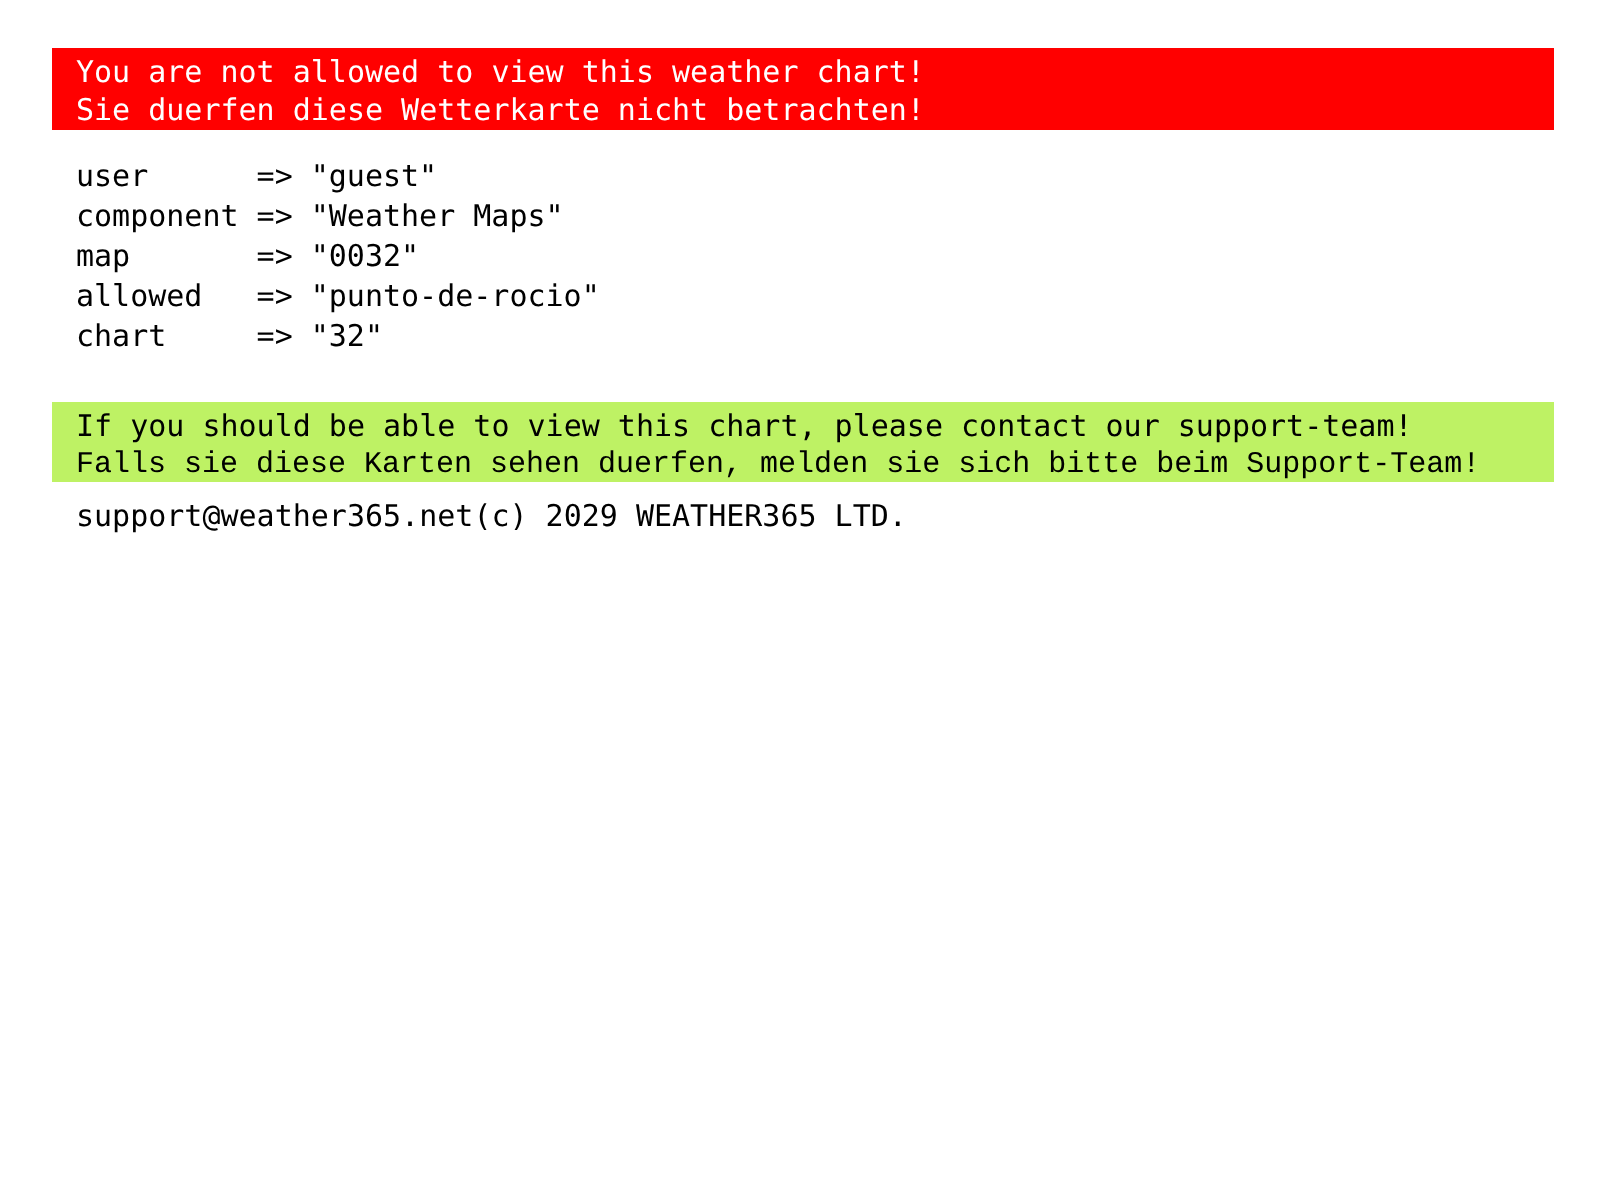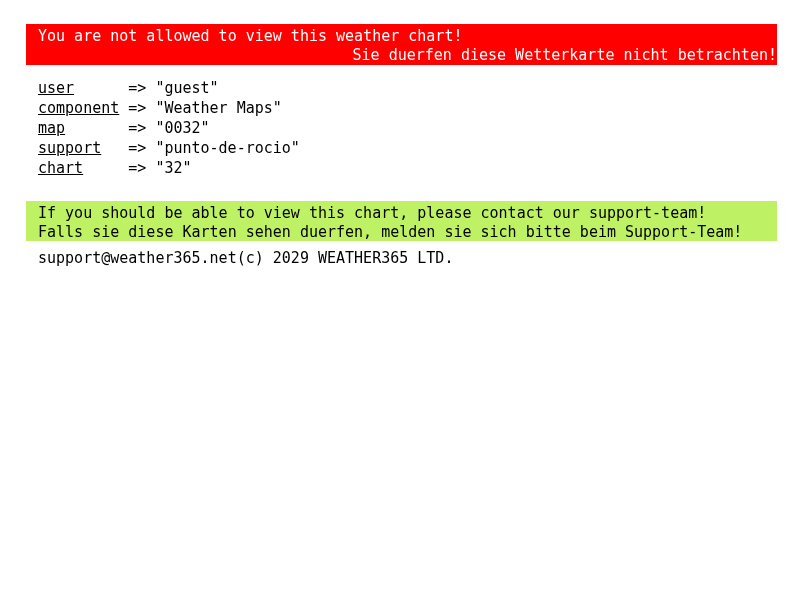--- a/index.html
+++ b/index.html
@@ -36,48 +36,47 @@
   .details {
     position: absolute;
     left: 38px;
     top: 78px;
     line-height: 20px;
     white-space: nowrap;
   }
   .detail-key {
     display: inline-block;
     width: 10ch;
-    text-decoration: underline;
   }
   .detail-arrow {
     margin-right: 1ch;
   }
   .footer {
     position: absolute;
     left: 38px;
     top: 251px;
     width: 729px;
     height: 15px;
     line-height: 15px;
     display: flex;
     justify-content: flex-start;
     white-space: pre;
   }
 </style>
 </head>
 <body>
 
-<div class="banner banner-error" style="background-color: rgb(255, 0, 0);"><div style="color: #ffffff;">You are not allowed to view this weather chart!</div><div style="color: rgb(255, 255, 255); text-align: right;">Sie duerfen diese Wetterkarte nicht betrachten!</div></div>
+<div class="banner banner-error" style="background-color: rgb(255, 0, 0);"><div style="color: #ffffff;">You are not allowed to view this weather chart!</div><div style="color: rgb(255, 255, 255);">Sie duerfen diese Wetterkarte nicht betrachten!</div></div>
 
 <div class="details">
   <div class="detail-row"><span class="detail-key">user</span><span class="detail-arrow">=&gt;</span><span class="detail-value">"guest"</span></div>
   <div class="detail-row"><span class="detail-key">component</span><span class="detail-arrow">=&gt;</span><span class="detail-value">"Weather Maps"</span></div>
   <div class="detail-row"><span class="detail-key">map</span><span class="detail-arrow">=&gt;</span><span class="detail-value">"0032"</span></div>
-  <div class="detail-row"><span class="detail-key">support</span><span class="detail-arrow">=&gt;</span><span class="detail-value">"punto-de-rocio"</span></div>
+  <div class="detail-row"><span class="detail-key">allowed</span><span class="detail-arrow">=&gt;</span><span class="detail-value">"punto-de-rocio"</span></div>
   <div class="detail-row"><span class="detail-key">chart</span><span class="detail-arrow">=&gt;</span><span class="detail-value">"32"</span></div>
 </div>
 
-<div class="banner banner-support" style="background-color: #bef264;"><div style="color: rgb(0, 0, 0);">If you should be able to view this chart, please contact our support-team!</div><div style="color: rgb(0, 0, 0);">Falls sie diese Karten sehen duerfen, melden sie sich bitte beim Support-Team!</div></div>
+<div class="banner banner-support" style="background-color: #bef264;"><div style="color: rgb(0, 0, 0);">If you should be able to view this chart, please contact our support-team!</div><div style="color: rgb(0, 0, 0); font-family: Liberation Mono, monospace;">Falls sie diese Karten sehen duerfen, melden sie sich bitte beim Support-Team!</div></div>
 
 <div class="footer">
   <span>support@weather365.net</span>
   <span>(c) 2029 WEATHER365 LTD.</span>
 </div>
 
 </body></html>

